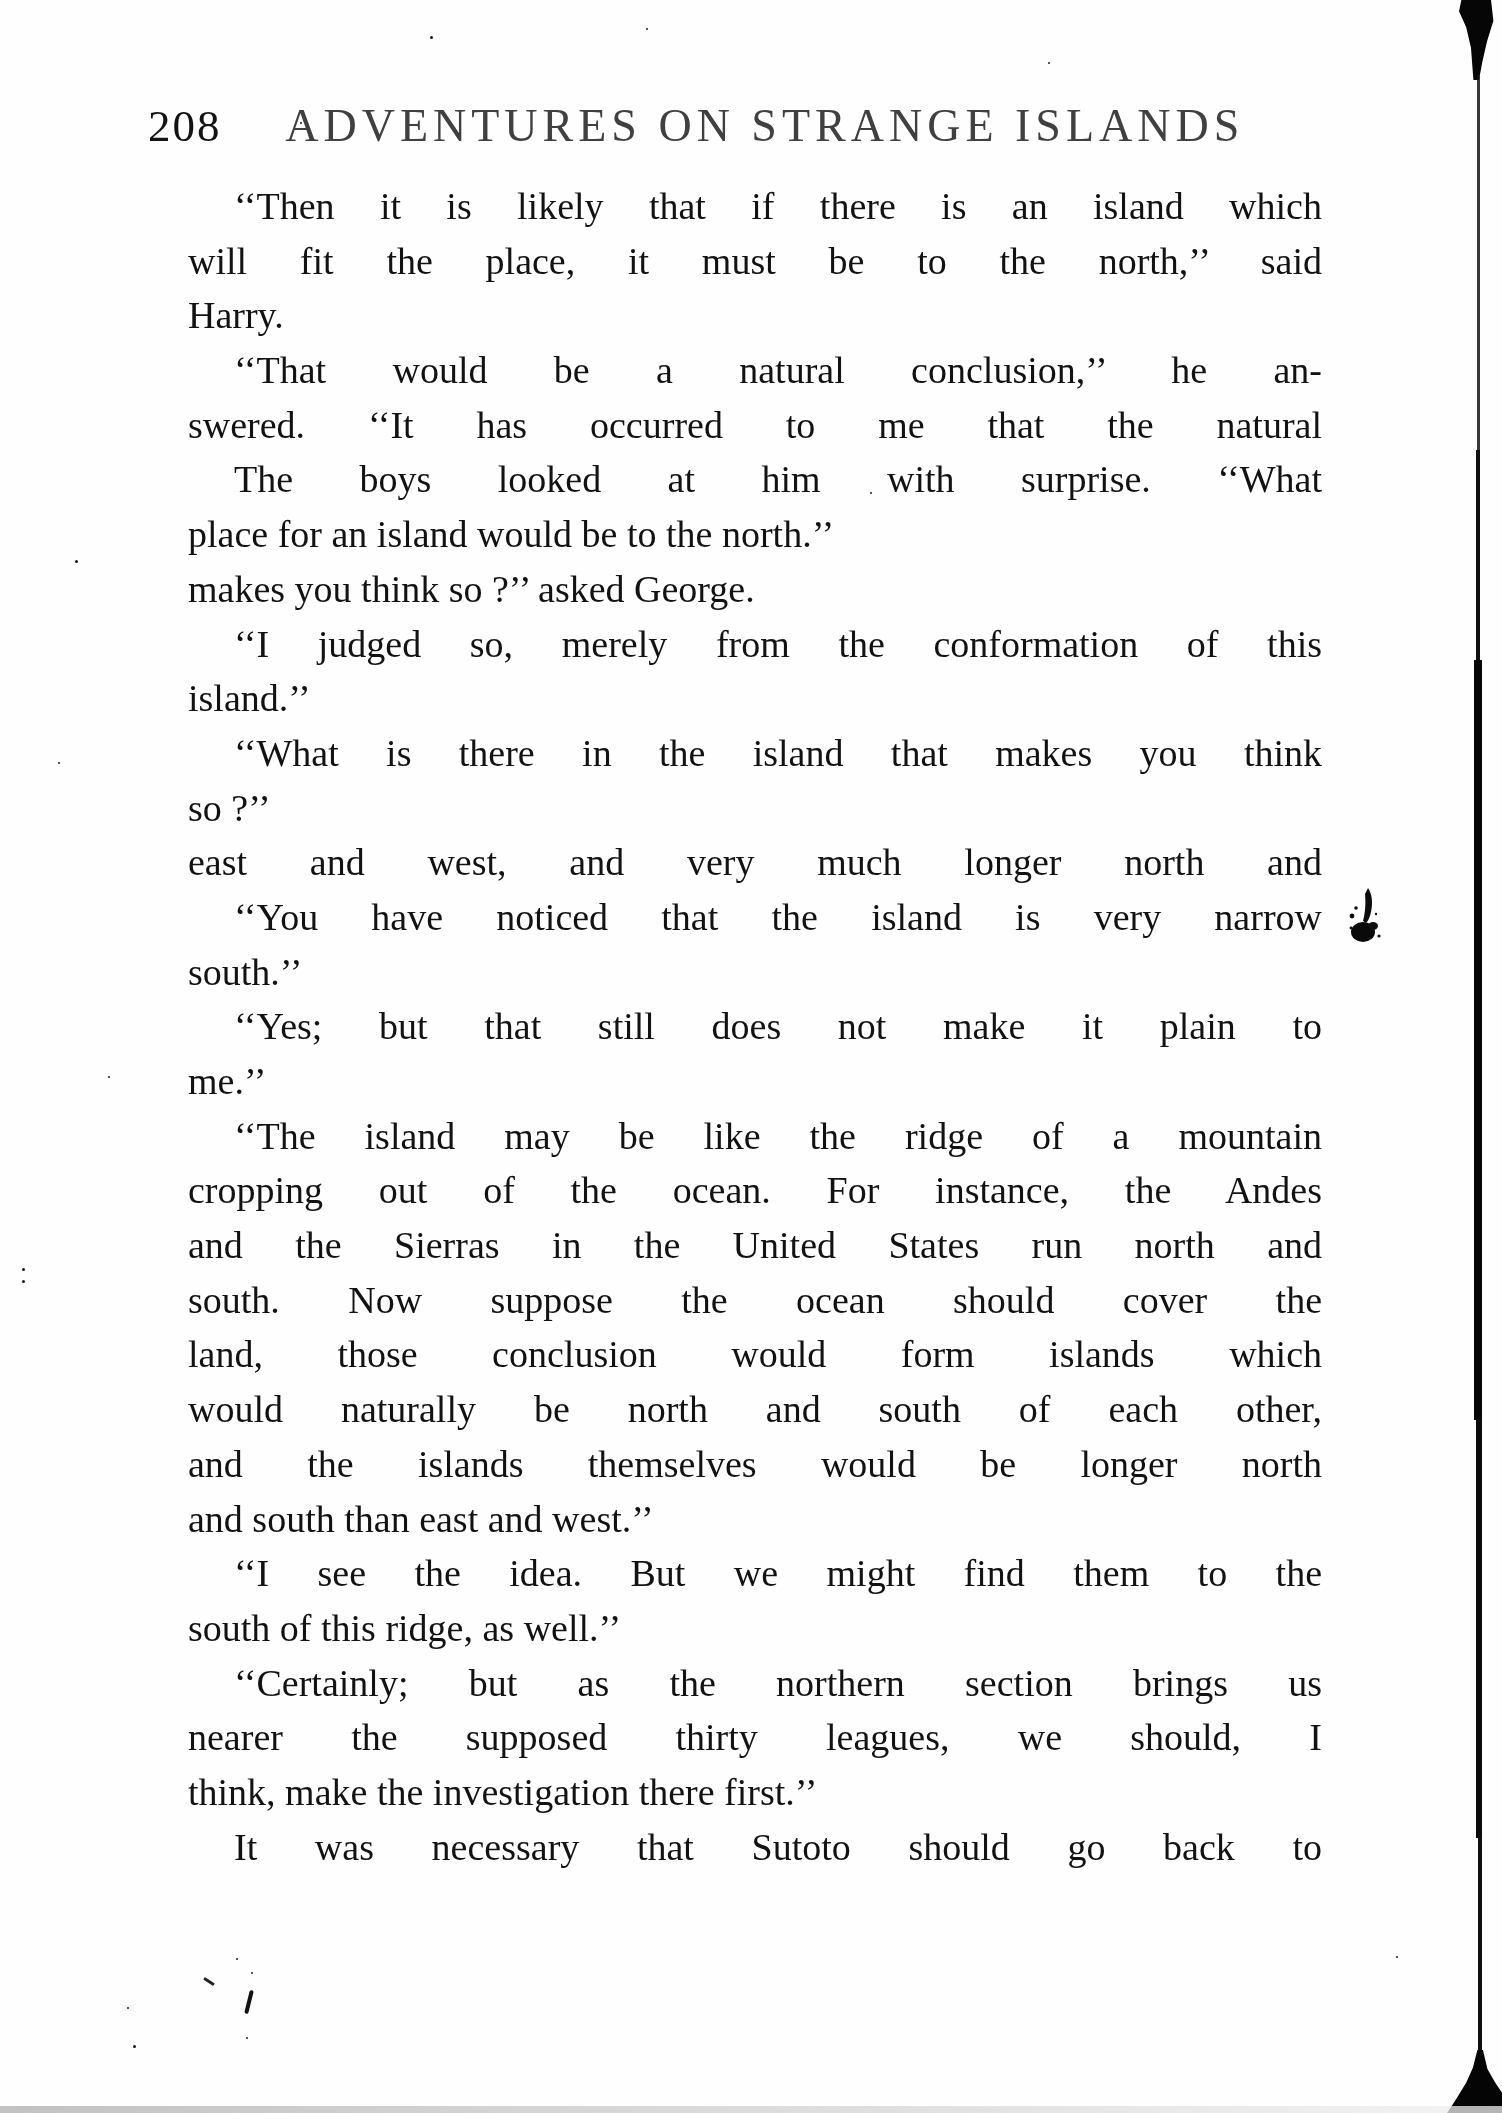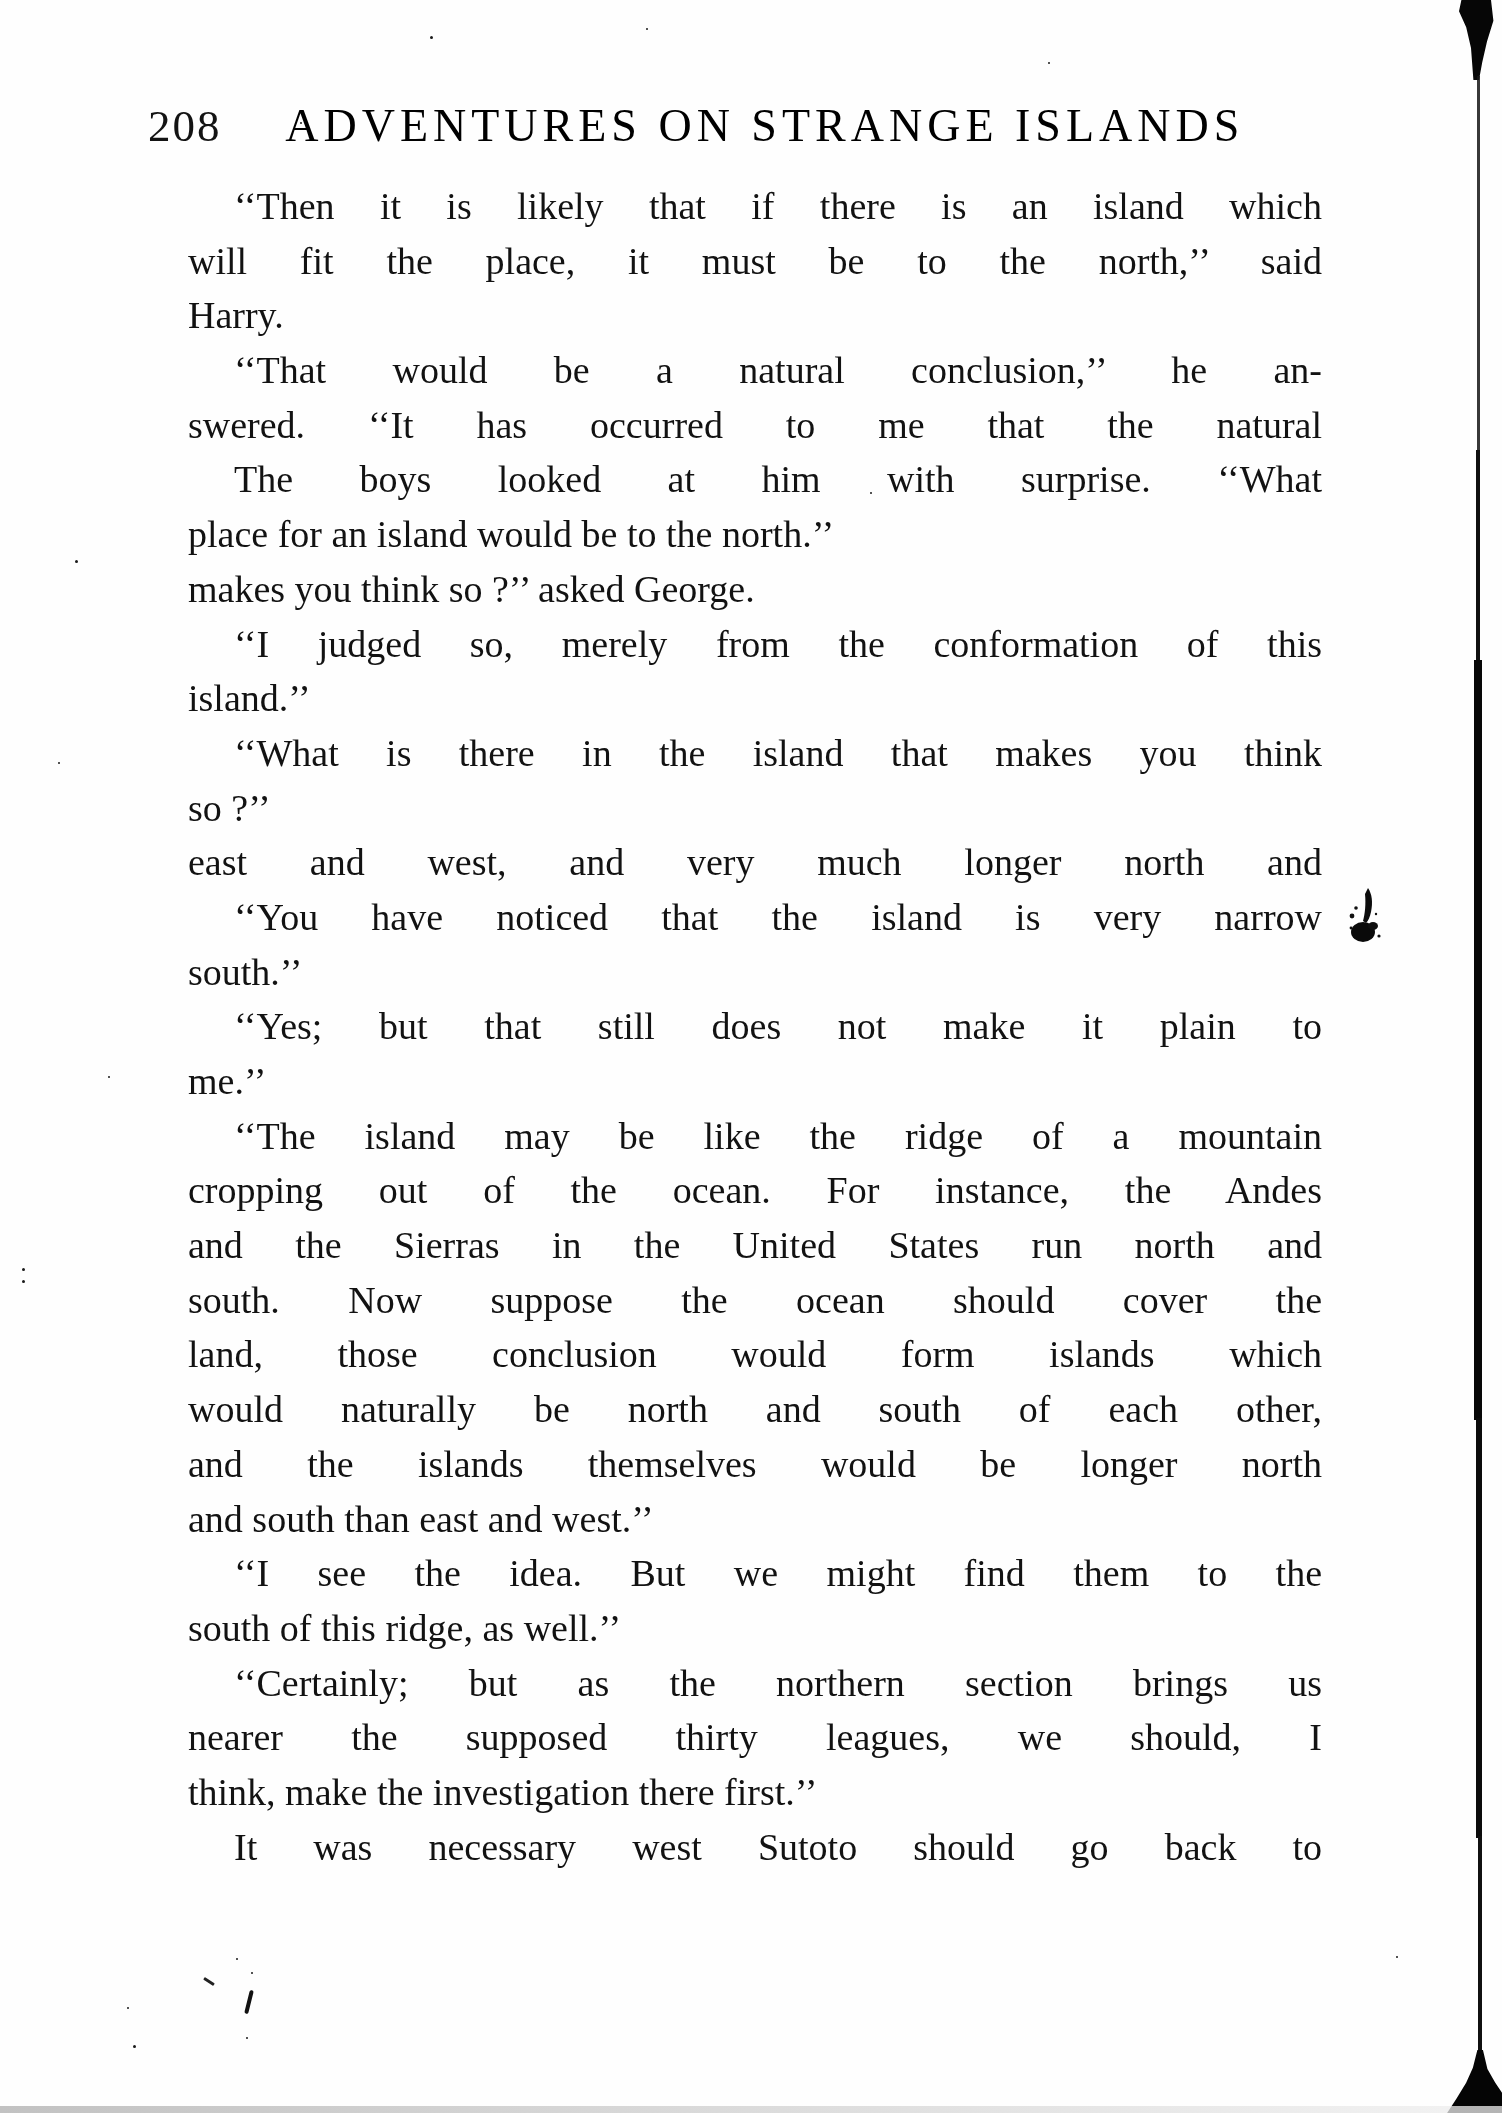--- a/index.html
+++ b/index.html
@@ -13,21 +13,21 @@
   
   .running-head{
     position:absolute;left:148px;top:100px;width:1160px;height:56px;
     display:flex;align-items:flex-start;
   }
   .page-num{
     font-size:45px;letter-spacing:2px;line-height:52px;color:#131313;
   }
   .running-title{
     flex:1;text-align:center;font-size:46px;letter-spacing:5px;
-    line-height:52px;white-space:nowrap;color:#000000;
+    line-height:52px;white-space:nowrap;color:#404040;
   }
 
   
   .text-block{
     position:absolute;left:188px;top:179px;width:1134px;
     font-size:38px;color:#121212;
   }
   .line{
     height:54.7px;line-height:54.7px;white-space:nowrap;
     text-align:justify;text-align-last:justify;
@@ -98,21 +98,21 @@
       <div class="line">south. Now suppose the ocean should cover the</div>
       <div class="line">land, those conclusion would form islands which</div>
       <div class="line">would naturally be north and south of each other,</div>
       <div class="line">and the islands themselves would be longer north</div>
       <div class="line lastline">and south than east and west.’’</div>
       <div class="line indent">‘‘I see the idea. But we might find them to the</div>
       <div class="line lastline">south of this ridge, as well.’’</div>
       <div class="line indent">‘‘Certainly; but as the northern section brings us</div>
       <div class="line">nearer the supposed thirty leagues, we should, I</div>
       <div class="line lastline">think, make the investigation there first.’’</div>
-      <div class="line indent">It was necessary west Sutoto should go back to</div>
+      <div class="line indent">It was necessary that Sutoto should go back to</div>
     </main>
 
   <div class="artifact corner-blob-top"></div>
   <div class="artifact edge-line-1"></div>
   <div class="artifact edge-line-2"></div>
   <div class="artifact edge-line-3"></div>
   <div class="artifact edge-line-4"></div>
   <div class="artifact edge-line-5"></div>
   <div class="artifact corner-blob-bottom"></div>
 

